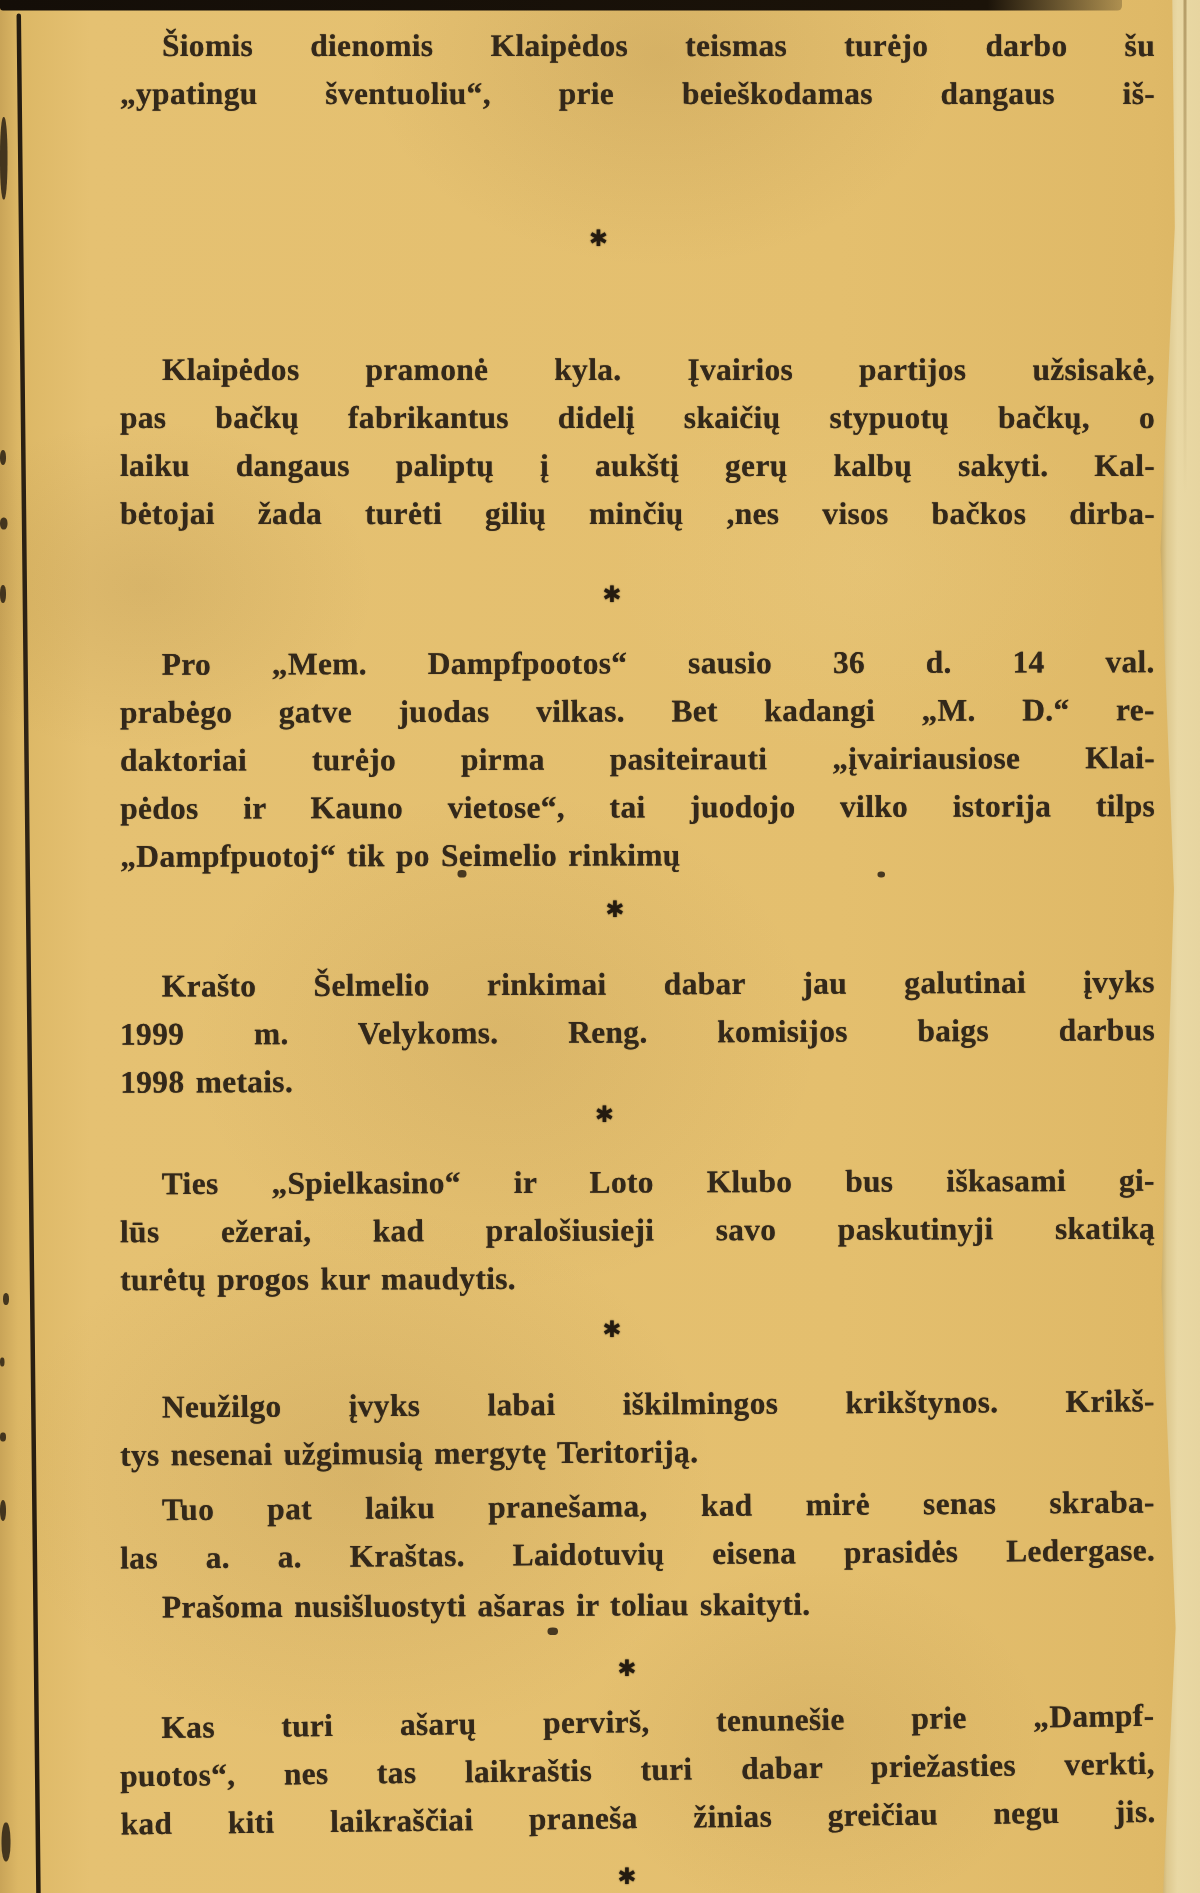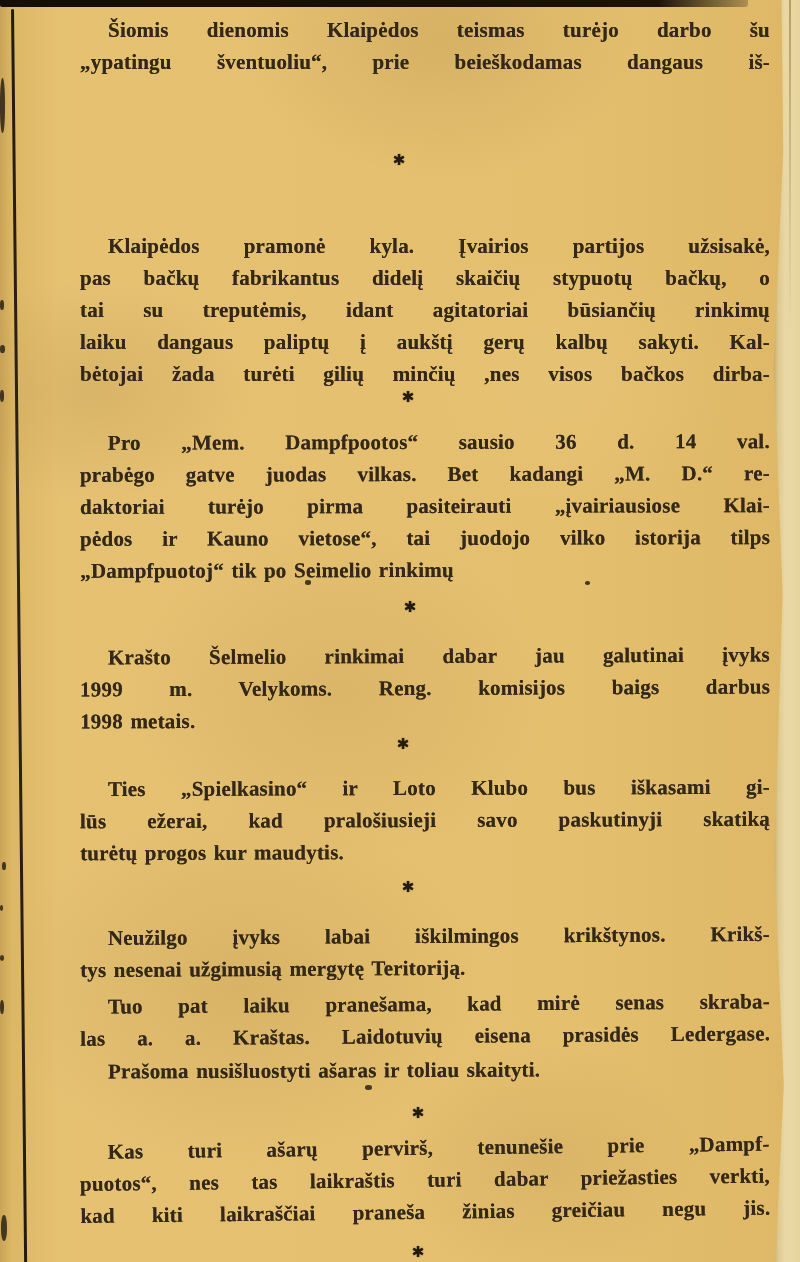--- a/index.html
+++ b/index.html
@@ -87,21 +87,20 @@
   <div class="para" style="top:14px;">
     <div class="ln first">Šiomis dienomis Klaipėdos teismas turėjo darbo šu</div>
     <div class="ln">„ypatingu šventuoliu“, prie beieškodamas dangaus iš-</div>
   </div>
 
   <div class="star" style="left:386px; top:148px;">✱</div>
 
   <div class="para" style="top:194px;margin-top:36px;">
     <div class="ln first">Klaipėdos pramonė kyla. Įvairios partijos užsisakė,</div>
     <div class="ln">pas bačkų fabrikantus didelį skaičių stypuotų bačkų, o</div>
-    <div class="ln">tai su treputėmis, idant agitatoriai būsiančių rinkimų</div>
     <div class="ln">laiku dangaus paliptų į aukštį gerų kalbų sakyti. Kal-</div>
     <div class="ln">bėtojai žada turėti gilių minčių ,nes visos bačkos dirba-</div>
   </div>
 
   <div class="star" style="left:395px; top:385px;">✱</div>
 
   <div class="para" style="top:426px; transform:rotate(-0.15deg);">
     <div class="ln first">Pro „Mem. Dampfpootos“ sausio 36 d. 14 val.</div>
     <div class="ln">prabėgo gatve juodas vilkas. Bet kadangi „M. D.“ re-</div>
     <div class="ln">daktoriai turėjo pirma pasiteirauti „įvairiausiose Klai-</div>

